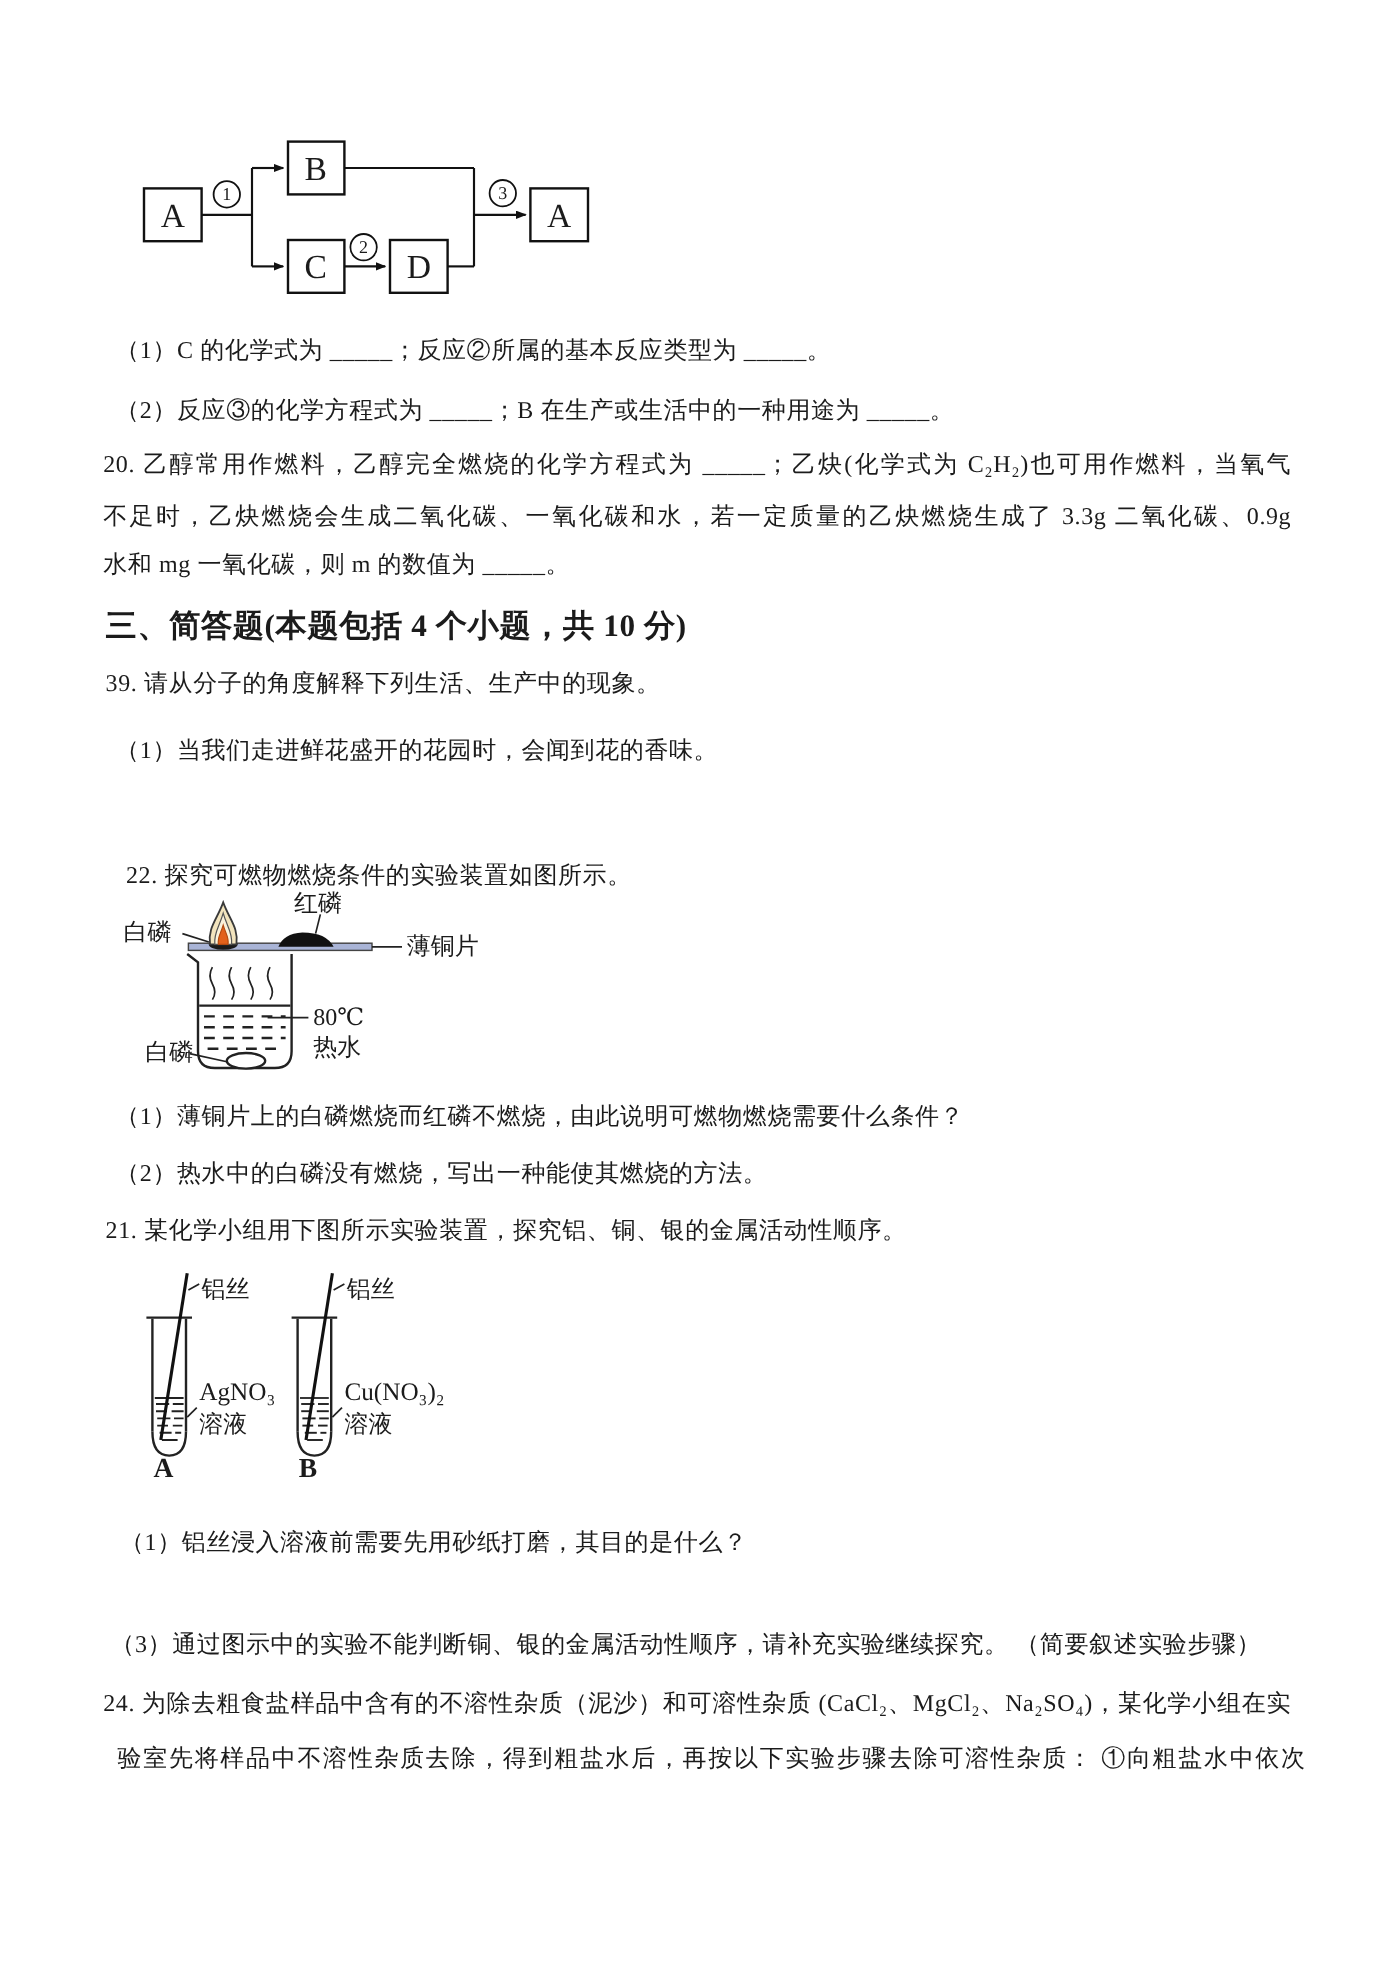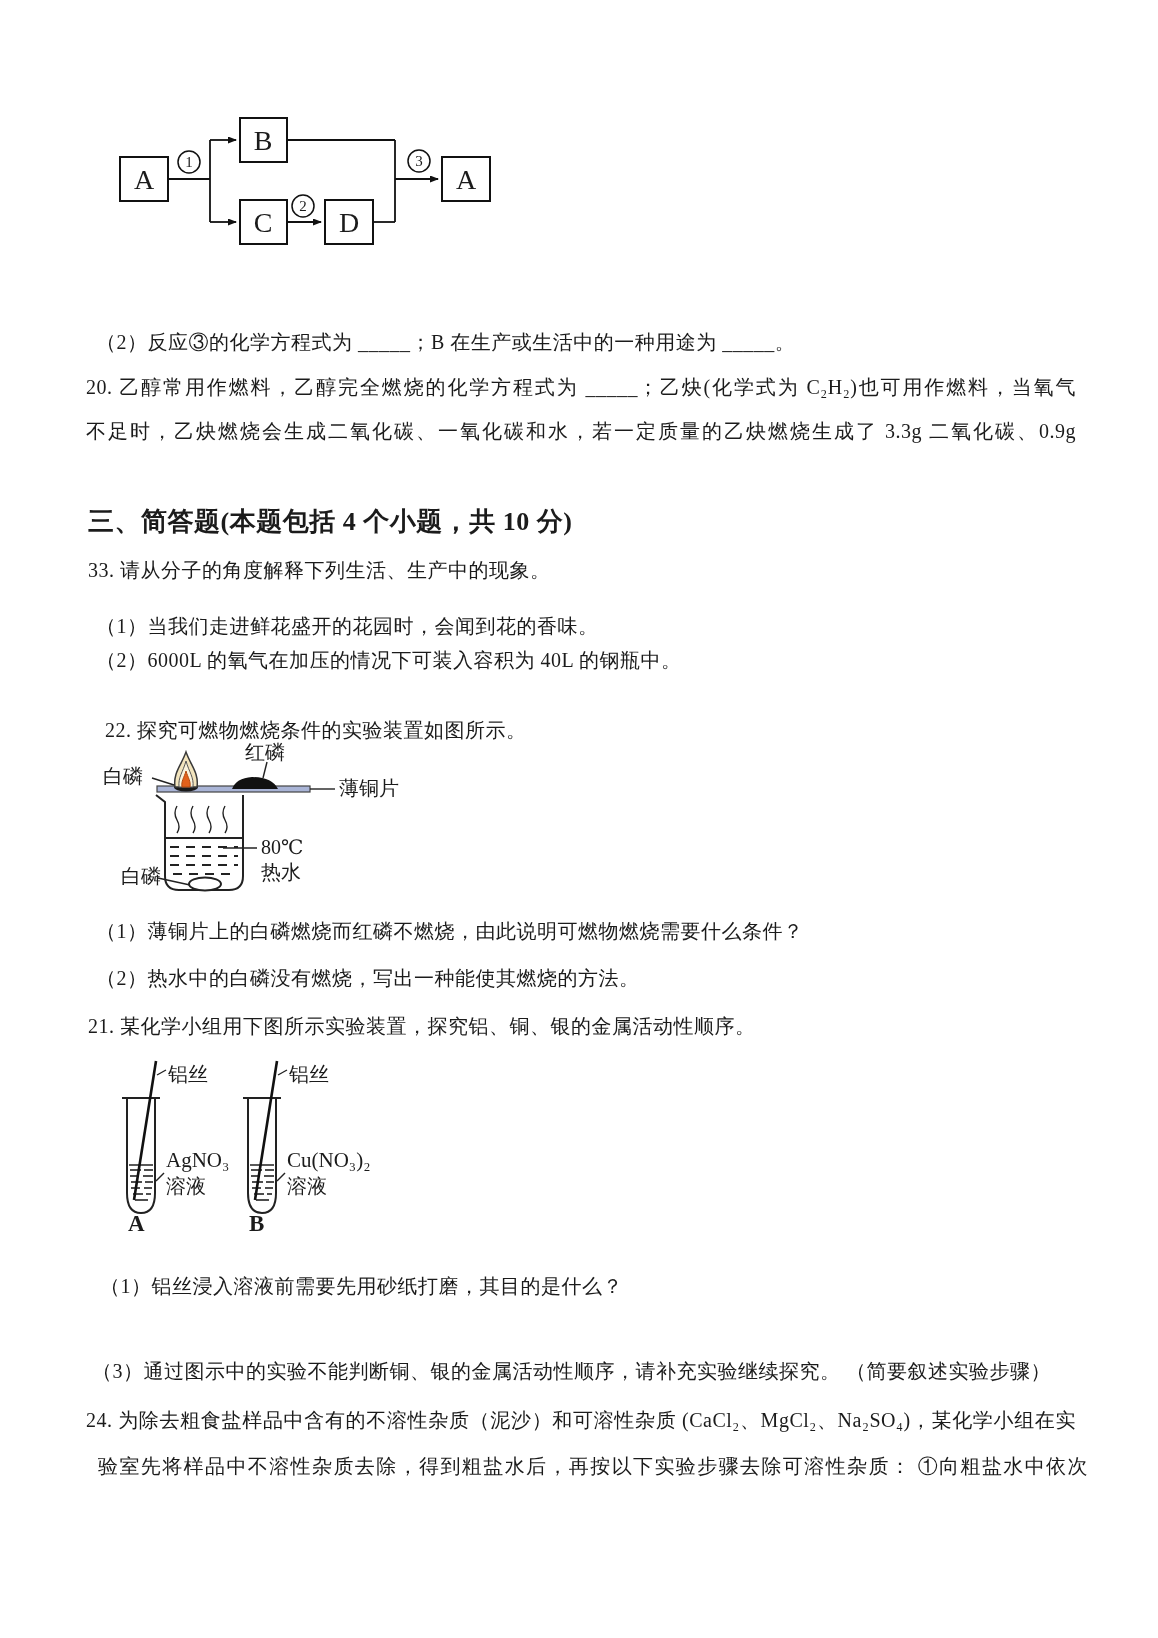--- a/index.html
+++ b/index.html
@@ -59,27 +59,28 @@
       <circle cx="213" cy="111" r="11"></circle>
       <circle cx="329" cy="66" r="11"></circle>
     </g>
     <g text-anchor="middle">
       <text class="circnum" x="99" y="72">1</text>
       <text class="circnum" x="213" y="116">2</text>
       <text class="circnum" x="329" y="71">3</text>
     </g>
   </svg>
 
+  <div class="line" style="left:96px; top:278px;">（1）C 的化学式为 _____；反应②所属的基本反应类型为 _____。</div>
   <div class="line" style="left:96px; top:328px;">（2）反应③的化学方程式为 _____；B 在生产或生活中的一种用途为 _____。</div>
   <div class="line jline" style="left:86px; top:373px;">20. 乙醇常用作燃料，乙醇完全燃烧的化学方程式为 _____；乙炔(化学式为 C₂H₂)也可用作燃料，当氧气</div>
   <div class="line jline" style="left:86px; top:417px;">不足时，乙炔燃烧会生成二氧化碳、一氧化碳和水，若一定质量的乙炔燃烧生成了  3.3g 二氧化碳、0.9g</div>
+  <div class="line" style="left:86px; top:457px;">水和 mg 一氧化碳，则 m 的数值为 _____。</div>
   <div class="line sec" style="left:88px; top:508px;">三、简答题(本题包括 4 个小题，共 10 分)</div>
-  <div class="line" style="left:88px; top:556px;">33. 请从分子的角度解释下列生活、生产中的现象。</div>
+  <div class="line" style="left:88px; top:556px;">39. 请从分子的角度解释下列生活、生产中的现象。</div>
   <div class="line" style="left:96px; top:612px;">（1）当我们走进鲜花盛开的花园时，会闻到花的香味。</div>
-  <div class="line" style="left:96px; top:646px;">（2）6000L 的氧气在加压的情况下可装入容积为 40L 的钢瓶中。</div>
   <div class="line" style="left:105px; top:694px;margin-top:22px;">22. 探究可燃物燃烧条件的实验装置如图所示。</div>
 
   <svg class="diagram" style="left:95px; top:726px;" width="310" height="178" viewBox="0 0 310 178">
 
     <rect x="62" y="60" width="153" height="6" stroke="#444" stroke-width="1.2" fill="#a9b4d6"></rect>
 
     <path d="M137,63 Q141,52 157,51 Q177,51 183,63 Z" fill="#111"></path>
 
     <ellipse cx="91" cy="61" rx="12" ry="4.5" fill="#1a1a1a"></ellipse>
     <path d="M80,61 C78,47 86,40 91,26 C96,40 104,47 102,61 Z" fill="#f2e4bd" stroke="#3a3a3a" stroke-width="1.5"></path>

